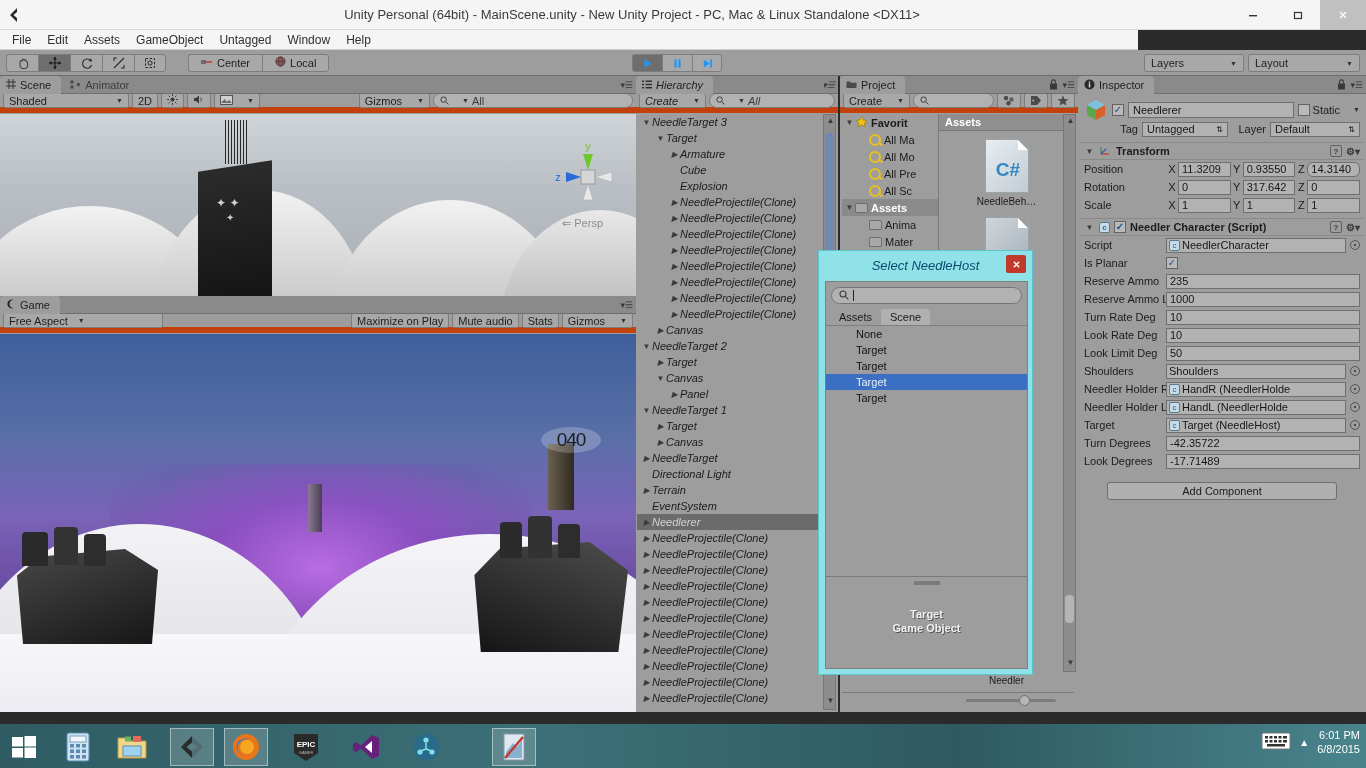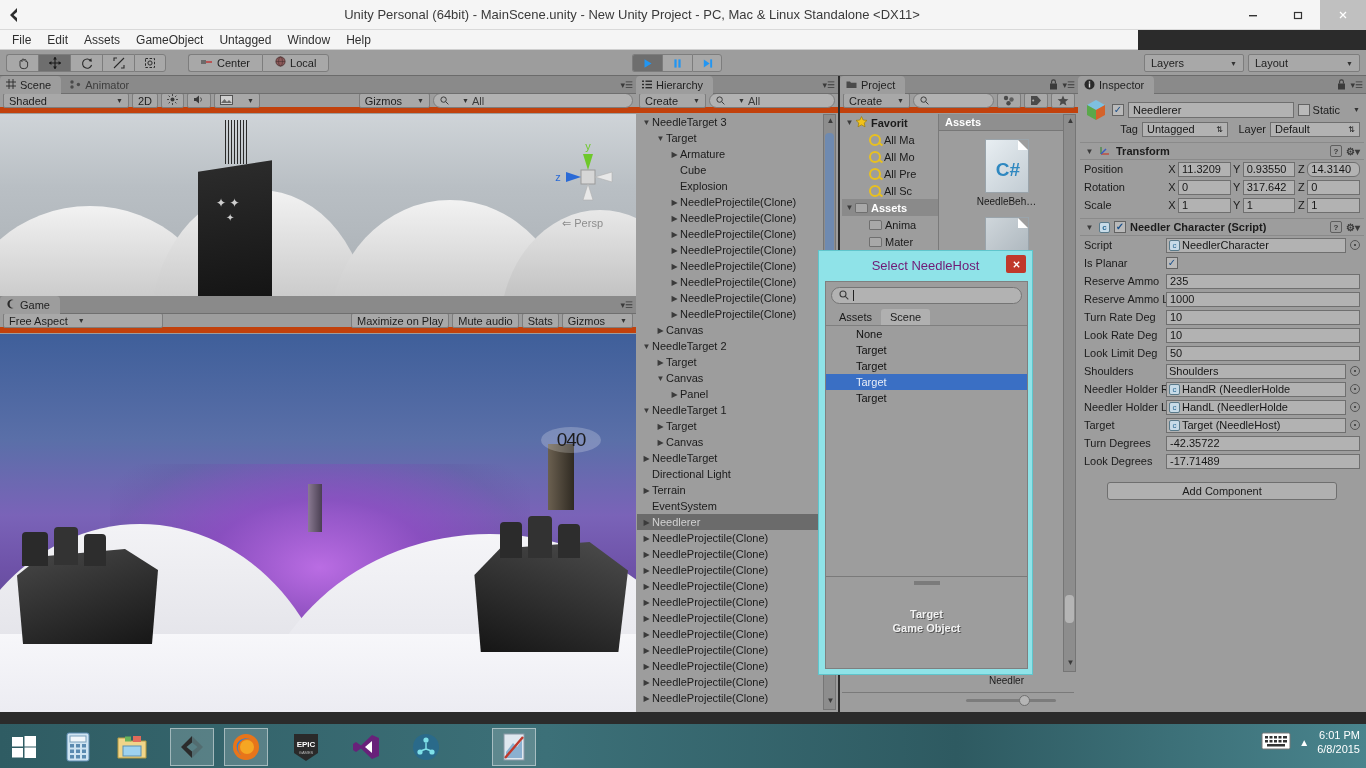--- a/index.html
+++ b/index.html
@@ -118,21 +118,21 @@
   }
   .blackslab { position: absolute; background: #1a1a1a; }
   .gizmo-axis { position: absolute; }
   .persp-lbl { position:absolute; color: #8d8d8d; font-size: 11px; }
 
   
   #game-panel { left: 0; top: 296px; width: 636px; height: 416px; }
   #game-view { position: absolute; left:0; top: 38px; width: 636px; height: 378px; overflow:hidden; }
 
   
-  #hierarchy-panel { left: 636px; top: 76px; width: 202px; height: 636px; }
+  #hierarchy-panel { left: 636px; top: 76px; width: 202px; height: 636px; font-style: italic; }
   #hier-list {
     position: absolute; left: 1px; top: 38px; width: 185px; height: 596px;
     overflow: hidden; background: #9d9d9d;
   }
   .hrow { height: 16px; display: flex; align-items: center; font-size: 11px; color: #1b1b1b; white-space: nowrap; }
   .hrow.sel { background: #6b6b6b; color: #d2d2d2; }
   .tri { width: 11px; font-size: 8px; color: #3b3b3b; display:inline-block; text-align:center; flex:none;}
   .hscroll {
     position:absolute; right: 2px; top: 38px; width: 13px; height: 596px; background: #8d8d8d;
     border: 1px solid #767676;
@@ -206,21 +206,21 @@
   }
   .gear { font-size: 10px; color: #3a3a3a; }
   .bookico { width: 12px; height: 12px; background:#9d9d9d; border:1px solid #5f5f5f; border-radius:2px; font-size:8px; color:#3a3a3a; display:flex;align-items:center;justify-content:center;}
 
   
   #select-dialog {
     position: absolute; left: 818px; top: 250px; width: 215px; height: 425px;
     background: #8fe3e8; border: 1px solid #5fc5cc; z-index: 60;
   }
   .dlg-title { height: 28px; display:flex; align-items:center; justify-content:center; position:relative;}
-  .dlg-title-text { font-size: 13px; color: #701a75; }
+  .dlg-title-text { font-size: 13px; color: #0c4a6e; font-style: italic; }
   .dlg-close {
     position:absolute; right: 6px; top: 4px; width: 20px; height: 18px; background: #c0392b;
     color: #fff; font-size: 10px; display:flex;align-items:center;justify-content:center; border-radius:2px;
   }
   .dlg-inner { position:absolute; left: 6px; top: 30px; width: 203px; height: 388px; background: #9d9d9d; border:1px solid #7f7f7f;}
   .dlg-search {
     margin: 5px 5px 0 5px; height: 17px; background: #b2b2b2; border: 1px solid #757575;
     border-radius: 9px; display:flex; align-items:center; padding: 0 7px; gap: 4px;
   }
   .dlg-caret { width:1px; height:11px; background:#222; }

